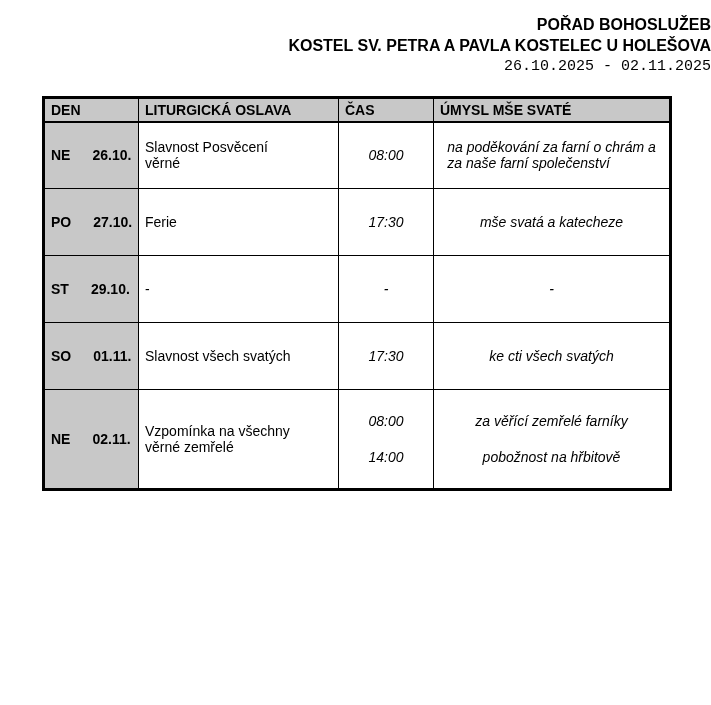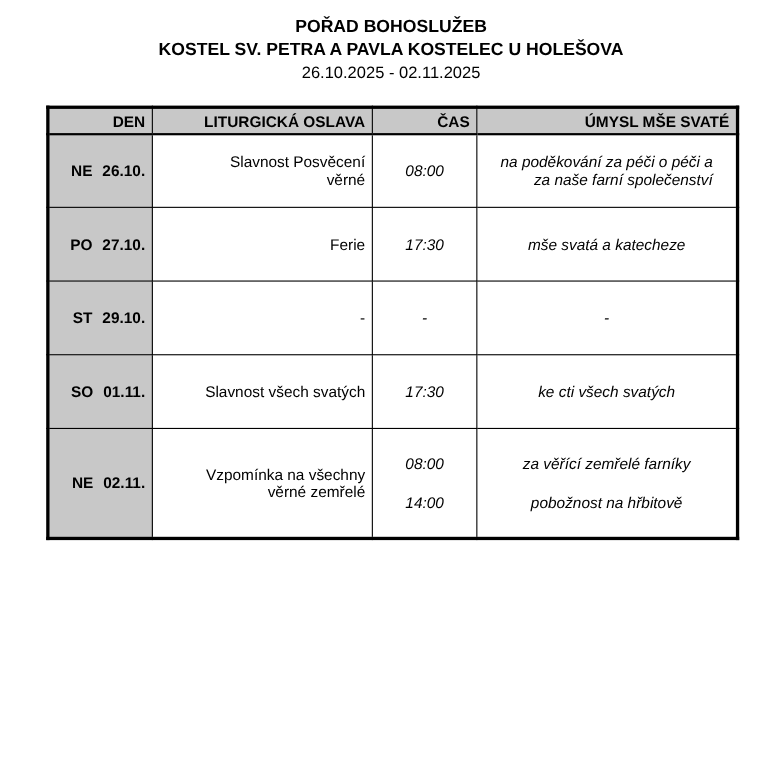--- a/index.html
+++ b/index.html
@@ -4,64 +4,64 @@
 <style>
   * { box-sizing: border-box; margin: 0; padding: 0; }
   html, body {
     width: 711px;
     background: #ffffff;
     color: #000000;
     font-family: "Liberation Sans", sans-serif;
   }
   body { height: 705px; overflow: hidden; }
 
-  .page-header { text-align: center; padding-top: 14px; }
+  .page-header { text-align: right; padding-top: 14px; }
   .page-title, .page-subtitle {
     font-size: 16px;
     font-weight: bold;
     line-height: 21px;
   }
-  .page-daterange { font-size: 15px; line-height: 21px; }
+  .page-daterange { font-size: 15px; line-height: 21px; font-family: Liberation Mono, monospace; }
 
   table.schedule {
     margin: 19px 0 0 42px;
     width: 627px;
     border-collapse: collapse;
     table-layout: fixed;
     border: 3px solid var(--border-color, #000);
   }
   .col-day { width: 95px; }
   .col-celebration { width: 200px; }
   .col-time { width: 95px; }
   .col-intention { width: 237px; }
 
   th, td {
     border: 1px solid var(--border-color, #000);
-    text-align: right;
+    text-align: left;
     vertical-align: middle;
     font-size: 14px;
     padding: 2px 6px;
     white-space: pre-line;
   }
   thead th {
     background: var(--header-bg, #c8c8c8);
     height: 24px;
     font-weight: bold;
     border-bottom: 2px solid var(--border-color, #000);
     white-space: nowrap;
   }
   tbody tr { height: 67px; }
   tbody tr.tall { height: 100px; }
 
   td.day-cell {
     background: var(--header-bg, #c8c8c8);
     font-weight: bold;
     white-space: nowrap;
   }
-  .day-cell .day-abbr { margin-right: 9px; }
+  .day-cell .day-abbr { margin-right: 22px; }
 
   .stack {
     display: flex;
     flex-direction: column;
     justify-content: space-evenly;
     align-items: center;
     width: 100%;
     font-style: italic;
   }
   tr.tall .stack { height: 94px; }
@@ -91,21 +91,21 @@
       <th>ČAS</th>
       <th>ÚMYSL MŠE SVATÉ</th>
     </tr>
   </thead>
   <tbody>
   <tr>
     <td class="day-cell"><span class="day-abbr">NE</span><span class="day-date">26.10.</span></td>
     <td class="celebration-cell">Slavnost Posvěcení
 věrné</td>
     <td class="time-cell"><div class="stack"><div>08:00</div></div></td>
-    <td class="intention-cell"><div class="stack"><div>na poděkování za péči o péči a
+    <td class="intention-cell"><div class="stack"><div>na poděkování za farní o chrám a
 za naše farní společenství</div></div></td>
   </tr>
 
   <tr>
     <td class="day-cell"><span class="day-abbr">PO</span><span class="day-date">27.10.</span></td>
     <td class="celebration-cell">Ferie</td>
     <td class="time-cell"><div class="stack"><div>17:30</div></div></td>
     <td class="intention-cell"><div class="stack"><div>mše svatá a katecheze</div></div></td>
   </tr>
 

